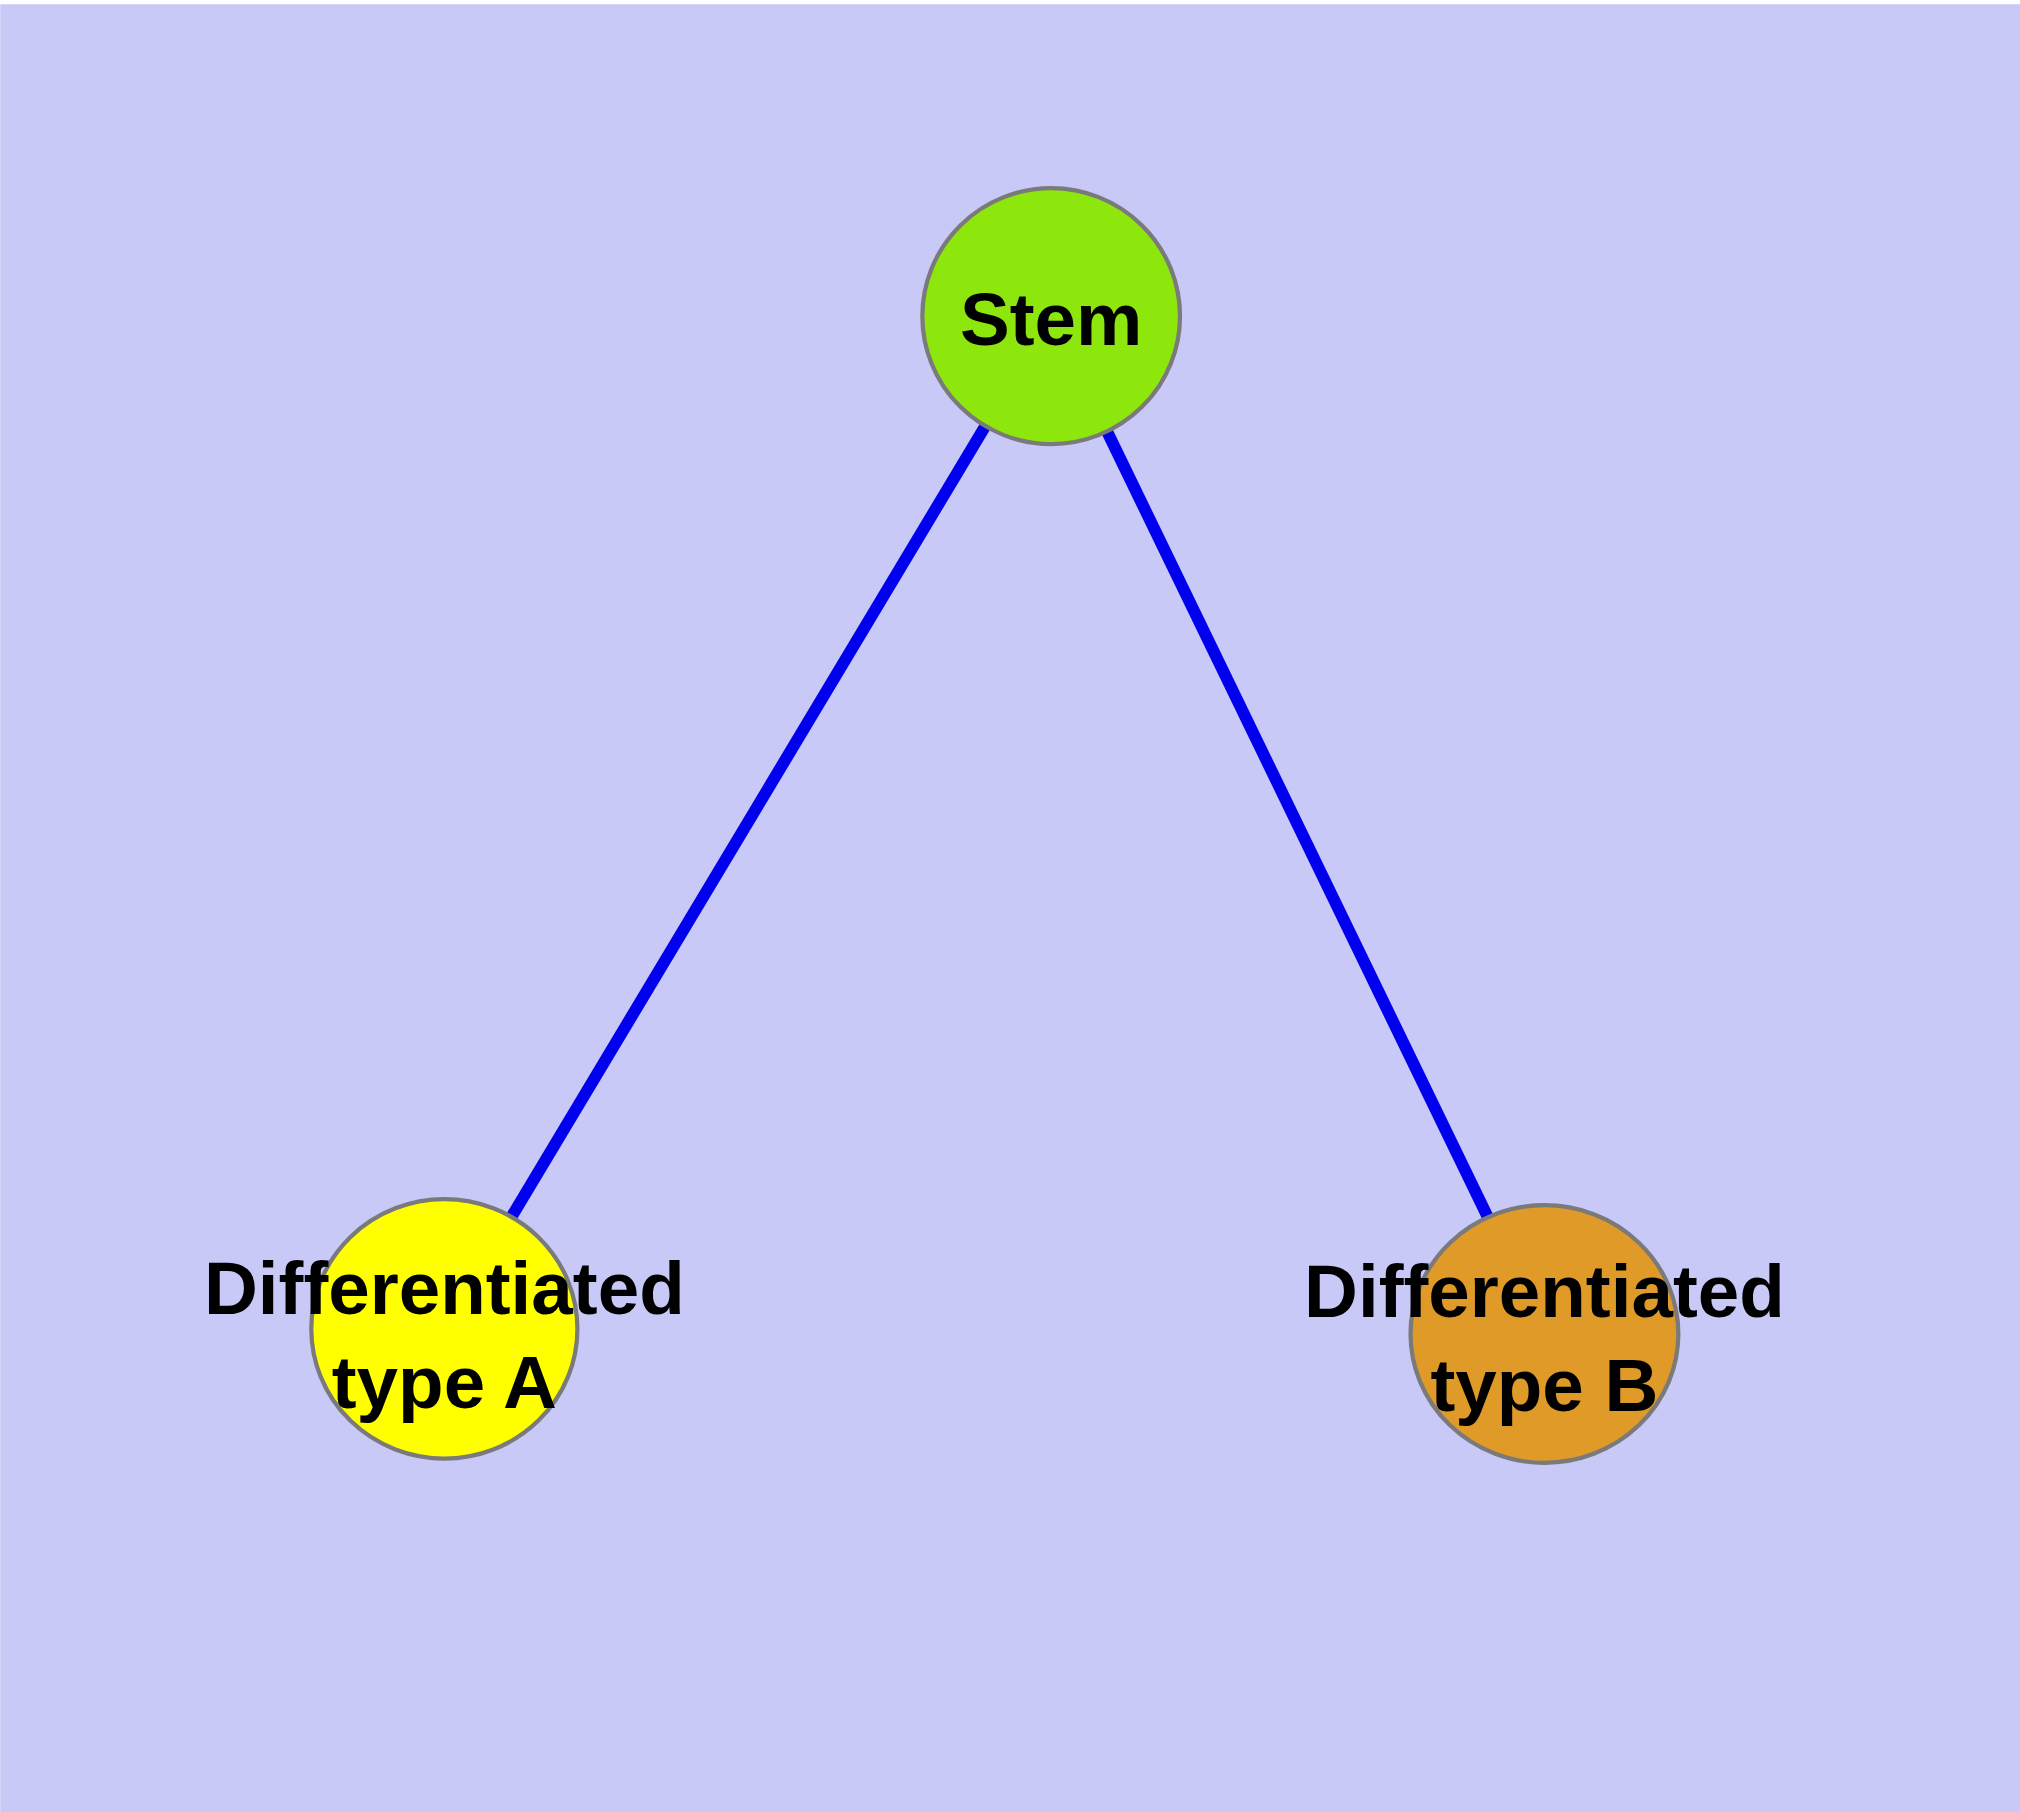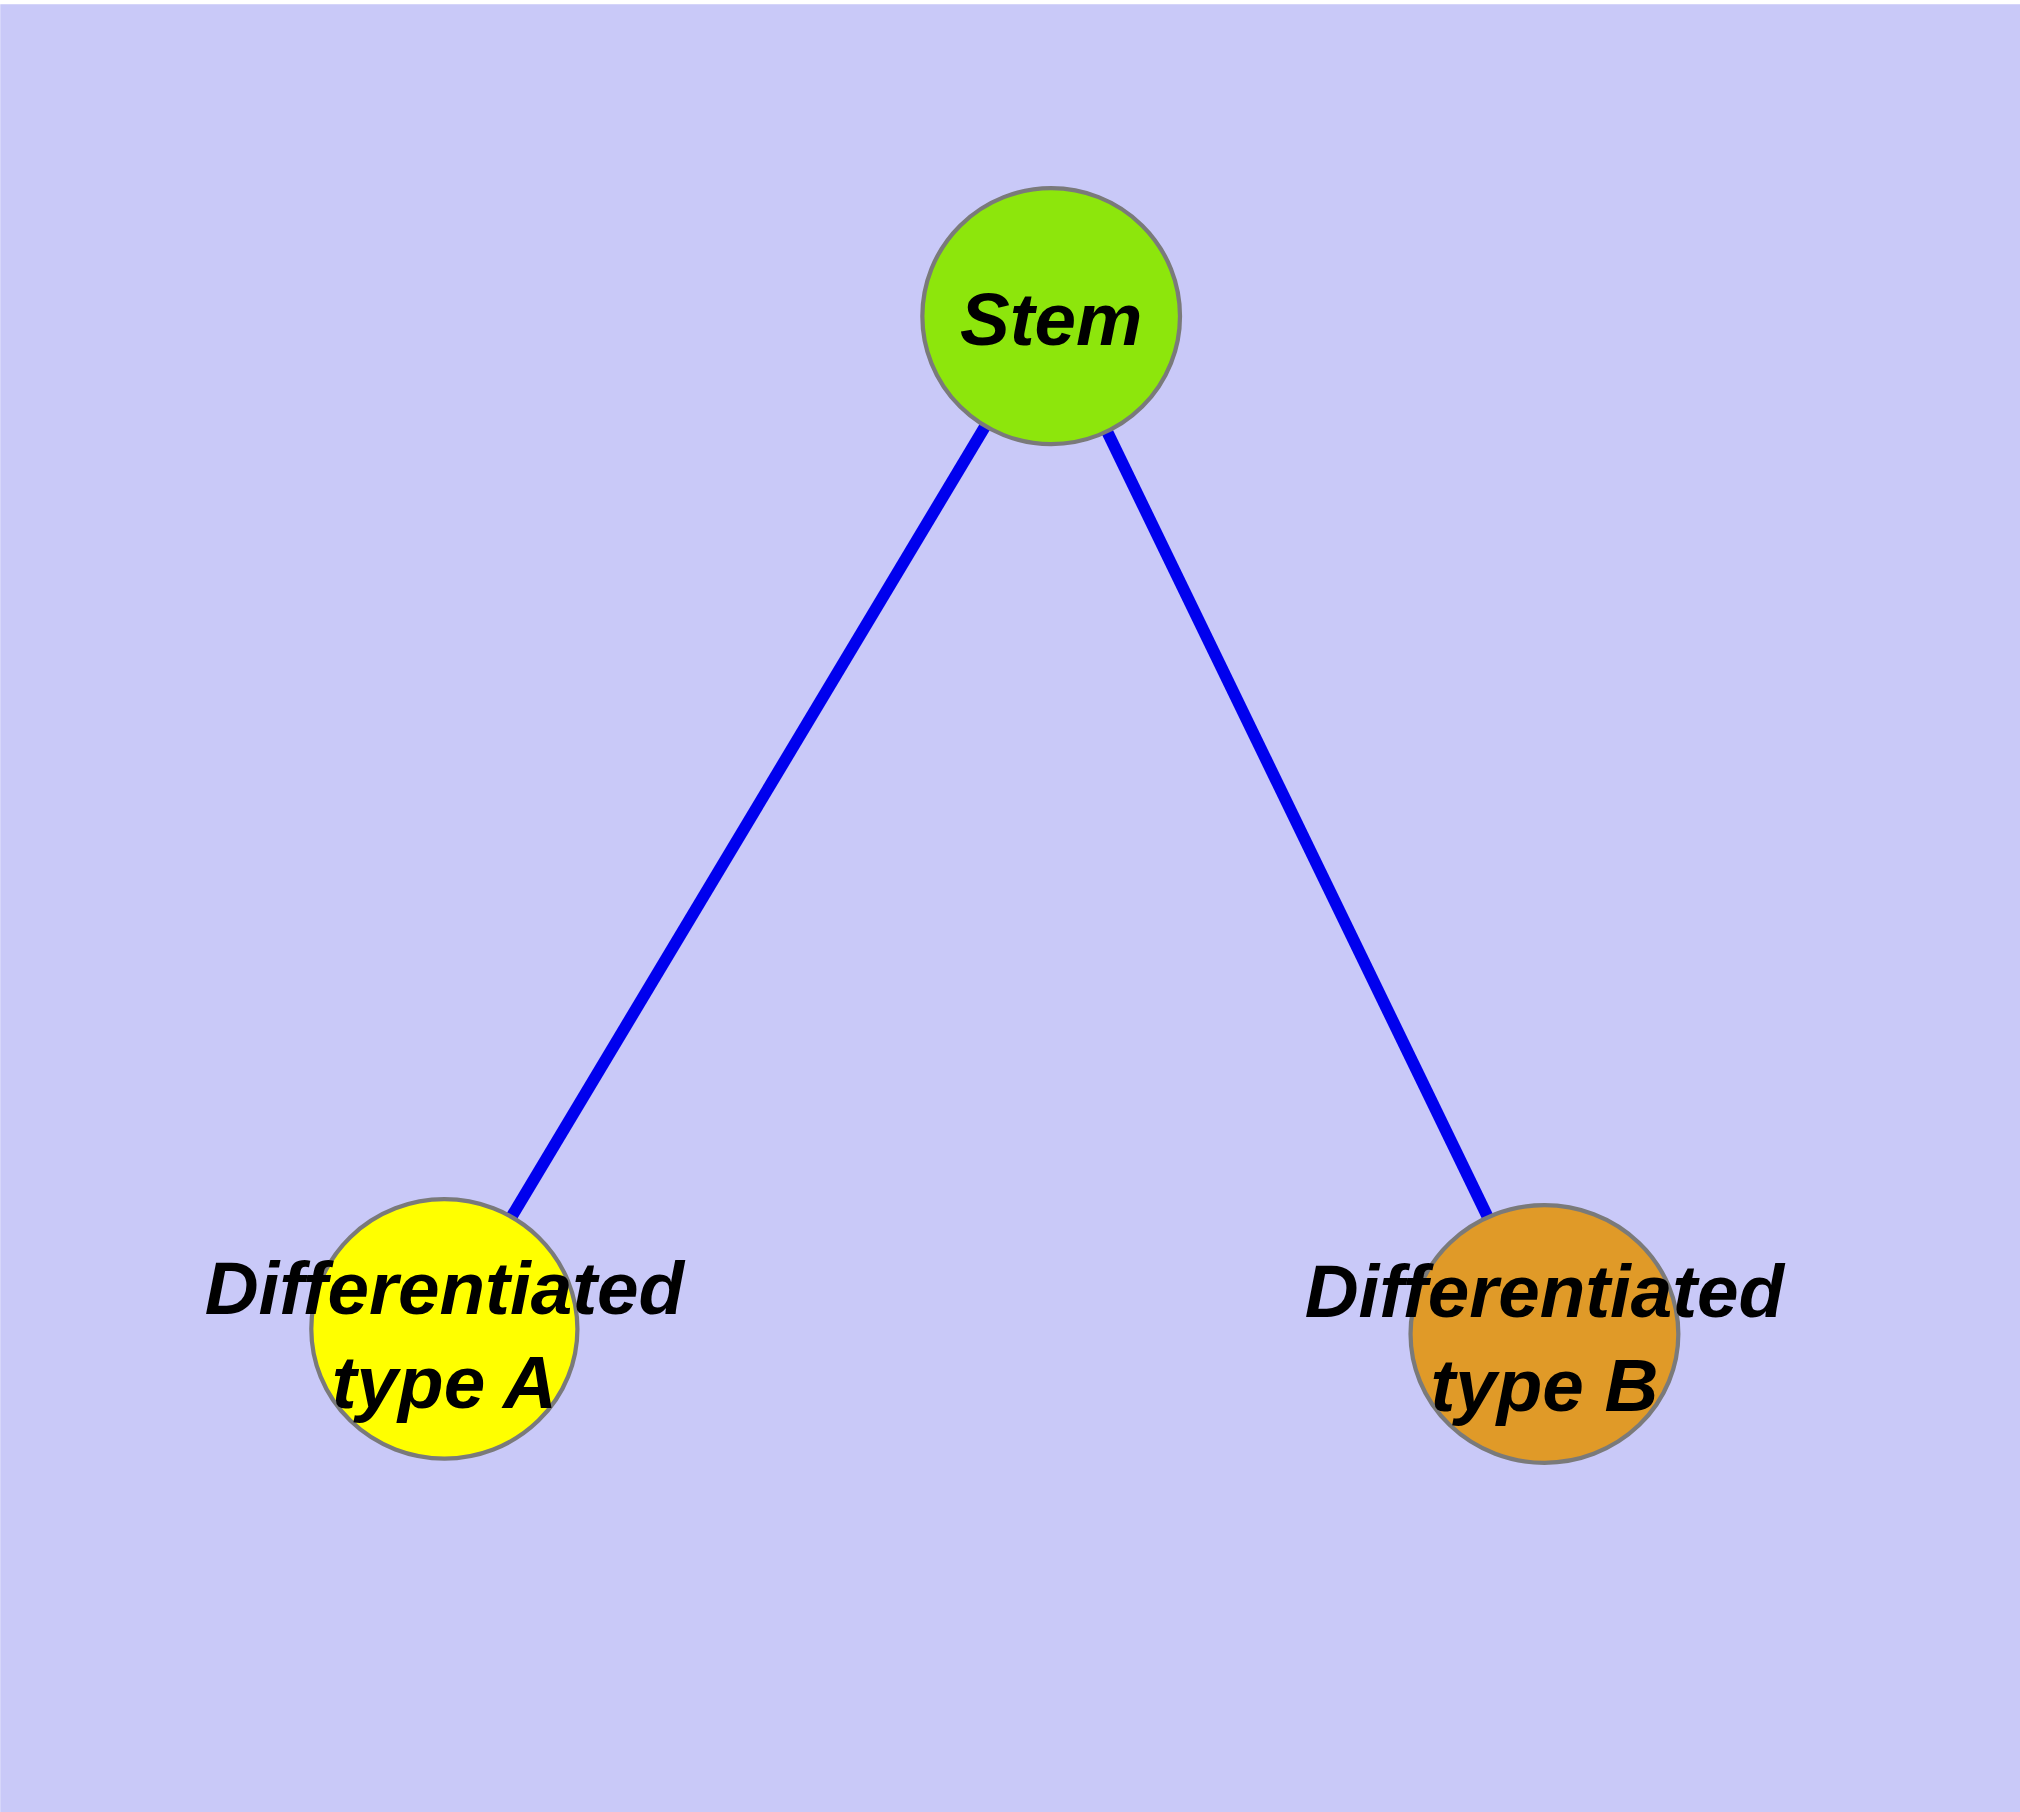--- a/index.html
+++ b/index.html
@@ -7,21 +7,20 @@
     padding: 0;
     background: #ffffff;
     width: 2021px;
     height: 1812px;
     overflow: hidden;
   }
   .canvas-wrap {
     position: relative;
     width: 1980px;
     height: 1812px;
-    font-style: italic;
   }
   svg.graph {
     display: block;
     width: 2021px;
     height: 1812px;
   }
   .node-label {
     font-family: "Liberation Sans", "DejaVu Sans", sans-serif;
     font-weight: bold;
     font-size: 88px;

